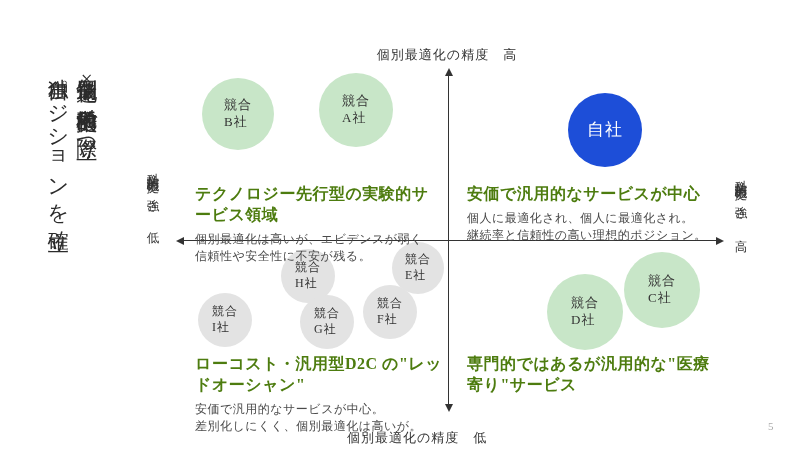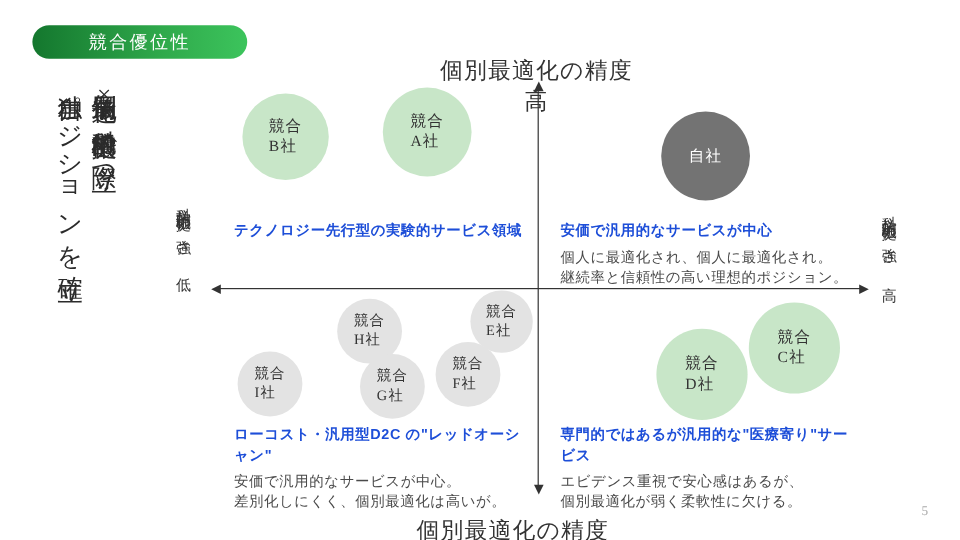--- a/index.html
+++ b/index.html
@@ -31,57 +31,56 @@
   
   .axis{position:absolute;background:#333;}
   .axis-v{left:448px;top:75px;width:1px;height:330px;}
   .axis-h{left:183px;top:240px;width:534px;height:1px;}
   .arrow{position:absolute;width:0;height:0;}
   .arrow-up{left:445px;top:68px;border-left:4px solid transparent;border-right:4px solid transparent;border-bottom:8px solid #333;}
   .arrow-down{left:445px;top:404px;border-left:4px solid transparent;border-right:4px solid transparent;border-top:8px solid #333;}
   .arrow-left{left:176px;top:236.5px;border-top:4px solid transparent;border-bottom:4px solid transparent;border-right:8px solid #333;}
   .arrow-right{left:716px;top:236.5px;border-top:4px solid transparent;border-bottom:4px solid transparent;border-left:8px solid #333;}
   
-  .axis-label{position:absolute;font-size:19px;color:#333;letter-spacing:1px;}
+  .axis-label{position:absolute;font-size:13px;color:#333;letter-spacing:1px;}
   .axis-label-top{left:347px;top:46px;width:200px;text-align:center;}
   .axis-label-bottom{left:347px;top:429px;width:200px;}
   .axis-label-vert{writing-mode:vertical-rl;font-size:12.5px;letter-spacing:2px;}
   .axis-label-left{left:144px;top:163px;}
   .axis-label-right{left:732px;top:170px;}
   
   .bubble{
     position:absolute;border-radius:50%;
     display:flex;align-items:center;justify-content:center;
     text-align:left;white-space:pre-line;line-height:1.3;
     letter-spacing:1px;
   }
   
   .quad{position:absolute;width:250px;}
   .quad-title{
-    font-family:Liberation Sans, sans-serif;
-    font-weight:bold;font-size:12px;color:#1d4ed8;
+    font-family:Liberation Serif, serif;
+    font-weight:bold;font-size:16px;color:#4d7c0f;
     margin-bottom:5px;letter-spacing:0.5px;
   }
   .quad-body{
     font-size:12px;color:#4a4a4a;line-height:1.4;
     white-space:pre-line;letter-spacing:0.5px;
   }
   .quad-tl{left:195px;top:184px;}
   .quad-tr{left:467px;top:184px;}
   .quad-bl{left:195px;top:354px;}
   .quad-br{left:467px;top:354px;}
   
   .page-num{position:absolute;left:768px;top:420px;font-size:11px;color:#aaa;}
 </style>
 </head>
 <body>
 
 <div class="slide">
 
-  <div class="badge">競合優位性</div>
 
   <div class="headline">
     <div>個別最適化×科学的根拠で際立つ</div>
     <div>独自ポジションを確立</div>
   </div>
 
   <div class="axis axis-v"></div>
   <div class="axis axis-h"></div>
   <div class="arrow arrow-up"></div>
   <div class="arrow arrow-down"></div>
@@ -91,51 +90,51 @@
   <div class="axis-label axis-label-top">個別最適化の精度　高</div>
   <div class="axis-label axis-label-bottom">個別最適化の精度　低</div>
   <div class="axis-label axis-label-vert axis-label-left">科学的根拠の強さ　低</div>
   <div class="axis-label axis-label-vert axis-label-right">科学的根拠の強さ　高</div>
 
   <div id="bubbles">
       <div class="bubble" style="left: 202px; top: 78px; height: 72px; width: 72px; background: rgb(200, 230, 200); color: rgb(51, 51, 51); font-size: 13px;">競合
 B社</div>
       <div class="bubble" style="left: 319px; top: 73px; height: 74px; width: 74px; background: rgb(200, 230, 200); color: rgb(51, 51, 51); font-size: 13px;">競合
 A社</div>
-      <div class="bubble" style="left: 551px; top: 93px; height: 74px; width: 74px; background: #737373; color: rgb(255, 255, 255); font-size: 13px;">自社</div>
+      <div class="bubble" style="left: 568px; top: 93px; height: 74px; width: 74px; background: #1d4ed8; color: rgb(255, 255, 255); font-size: 17px;">自社</div>
       <div class="bubble" style="left: 281px; top: 249px; height: 54px; width: 54px; background: rgb(227, 227, 227); color: rgb(51, 51, 51); font-size: 12px;">競合
 H社</div>
       <div class="bubble" style="left: 392px; top: 242px; height: 52px; width: 52px; background: rgb(227, 227, 227); color: rgb(51, 51, 51); font-size: 12px;">競合
 E社</div>
       <div class="bubble" style="left: 198px; top: 293px; height: 54px; width: 54px; background: rgb(227, 227, 227); color: rgb(51, 51, 51); font-size: 12px;">競合
 I社</div>
       <div class="bubble" style="left: 300px; top: 295px; height: 54px; width: 54px; background: rgb(227, 227, 227); color: rgb(51, 51, 51); font-size: 12px;">競合
 G社</div>
       <div class="bubble" style="left: 363px; top: 285px; height: 54px; width: 54px; background: rgb(227, 227, 227); color: rgb(51, 51, 51); font-size: 12px;">競合
 F社</div>
       <div class="bubble" style="left: 547px; top: 274px; height: 76px; width: 76px; background: rgb(200, 230, 200); color: rgb(51, 51, 51); font-size: 13px;">競合
 D社</div>
       <div class="bubble" style="left: 624px; top: 252px; height: 76px; width: 76px; background: rgb(200, 230, 200); color: rgb(51, 51, 51); font-size: 13px;">競合
 C社</div>
     </div>
 
   <div class="quad quad-tl">
     <div class="quad-title">テクノロジー先行型の実験的サービス領域</div>
+    <div class="quad-body">個別最適化は高いが、エビデンスが弱く
+信頼性や安全性に不安が残る。</div>
   </div>
   <div class="quad quad-tr">
     <div class="quad-title">安価で汎用的なサービスが中心</div>
     <div class="quad-body">個人に最適化され、個人に最適化され。
 継続率と信頼性の高い理想的ポジション。</div>
   </div>
   <div class="quad quad-bl">
     <div class="quad-title">ローコスト・汎用型D2C の"レッドオーシャン"</div>
     <div class="quad-body">安価で汎用的なサービスが中心。
 差別化しにくく、個別最適化は高いが。</div>
   </div>
   <div class="quad quad-br">
     <div class="quad-title">専門的ではあるが汎用的な"医療寄り"サービス</div>
-    <div class="quad-body">エビデンス重視で安心感はあるが、
-個別最適化が弱く柔軟性に欠ける。</div>
   </div>
 
   <div class="page-num">5</div>
 
 </div>
 
 </body></html>

